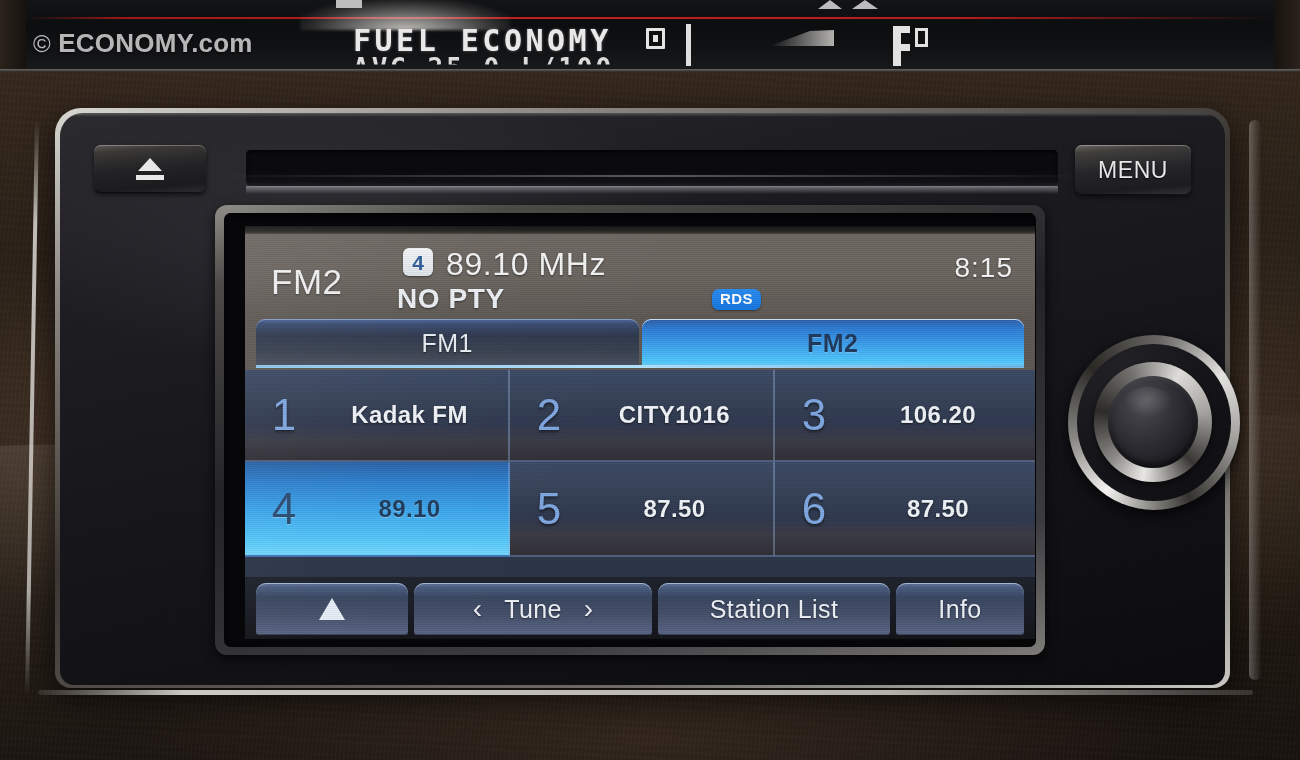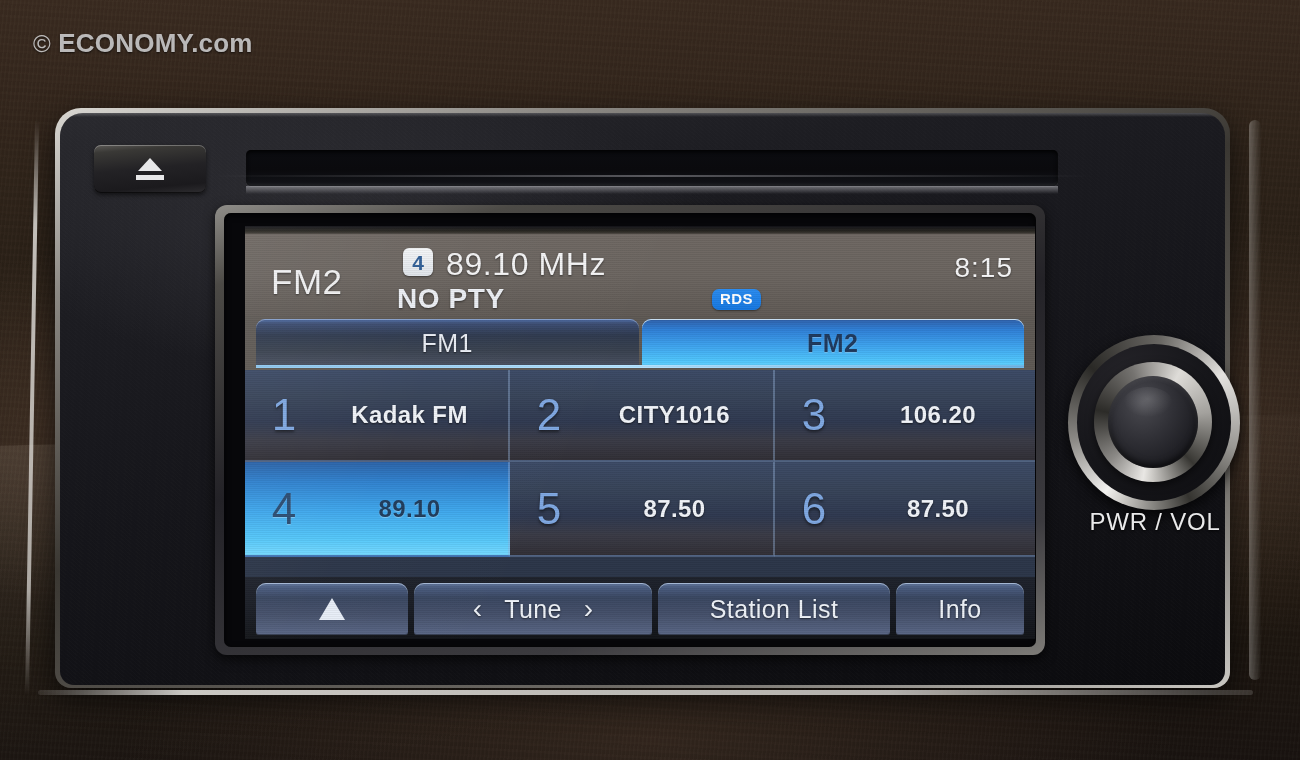--- a/index.html
+++ b/index.html
@@ -461,20 +461,37 @@
 </style>
 </head>
 <body>
 
 <div id="stage">
 
   <div class="dash-bg"></div>
   <div class="dash-grain"></div>
   <div class="dash-sheen"></div>
 
+  <div class="cluster">
+    <div class="cluster-side-l"></div>
+    <div class="cluster-side-r"></div>
+    <div class="cluster-redline"></div>
+    <div class="cluster-topglyph-1"></div>
+    <div class="cluster-topglyph-2"></div>
+    <div class="cluster-topglyph-3"></div>
+    <div class="cluster-label">FUEL ECONOMY</div>
+    <div class="cluster-sub">AVG 25.0   L/100</div>
+    <div class="cluster-boxicon"></div>
+    <div class="cluster-bar"></div>
+    <div class="cluster-ramp"></div>
+    <div class="cluster-pin"></div>
+    <div class="cluster-sq"></div>
+    <div class="cluster-glare"></div>
+    <div class="cluster-bottomedge"></div>
+  </div>
 
   <div class="watermark">
     <span class="c-mark">©</span>
     <span>ECONOMY.com</span>
   </div>
 
   <div class="unit-chrome"></div>
   <div class="unit-face">
     <div class="unit-face-grain"></div>
     <div class="unit-face-hl"></div>
@@ -488,20 +505,23 @@
     <div class="eject-glyph">
       <div class="tri"></div>
       <div class="bar"></div>
     </div>
   </div>
 
   <div class="cd-slot"></div>
   <div class="cd-slot-line"></div>
   <div class="cd-slot-shine"></div>
 
+  <div class="menu-btn">
+    <span class="lbl">MENU</span>
+  </div>
 
   <div class="screen-bezel"></div>
   <div class="screen-inner-frame"></div>
 
   <div class="screen">
     <div class="screen-topband"></div>
 
     <div class="lcd-header">
       <div class="lcd-band">FM2</div>
       <div class="preset-badge">
@@ -575,15 +595,14 @@
     <div class="screen-gloss"></div>
   </div>
 
   <div class="knob-wrap">
     <div class="knob-ring"></div>
     <div class="knob-ring-in"></div>
     <div class="knob-mid"></div>
     <div class="knob-cap"></div>
     <div class="knob-cap-hl"></div>
   </div>
-  <div class="knob-label">PWR / VOL</div>
 
 </div>
 
 </body></html>

